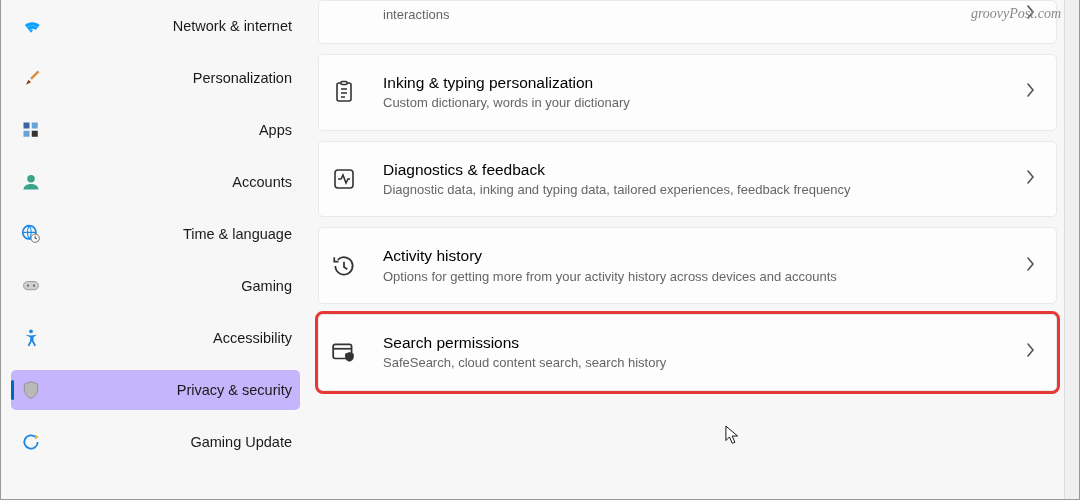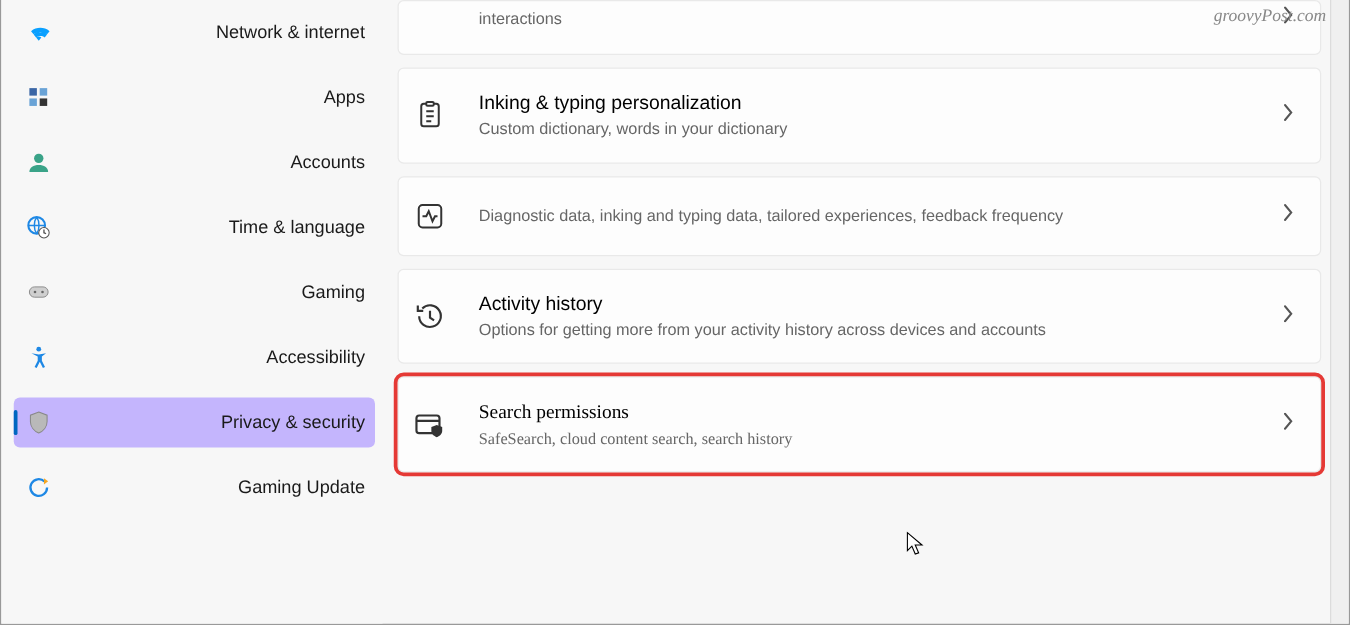--- a/index.html
+++ b/index.html
@@ -54,21 +54,20 @@
     padding: 18px 20px 18px 12px;
     margin-bottom: 10px;
     display: flex;
     align-items: center;
     gap: 26px;
     cursor: pointer;
   }
   .card.highlight {
     outline: 3px solid #e53935;
     outline-offset: 0;
-    font-family: Liberation Serif, serif;
   }
   .card.first { padding-top: 0; padding-bottom: 16px; }
   .card-icon { width: 26px; height: 26px; flex-shrink: 0; display:flex; align-items:center; justify-content:center; color:#333; }
   .card-body { flex: 1; min-width: 0; }
   .card-title { font-size: 15.5px; font-weight: 400; color: #000000; line-height: 1.3; }
   .card-sub { font-size: 13px; color: #666; line-height: 1.35; margin-top: 1px; }
   .chev { color: #555; flex-shrink: 0; }
   .watermark {
     position: absolute; top: 6px; right: 18px;
     font-family: Georgia, serif; font-style: italic;
@@ -91,20 +90,29 @@
 
     <div class="sidebar-item">
       <span class="si-icon">
         <svg viewBox="0 0 24 24" width="20" height="20">
             <path fill="#0aa0ff" d="M12 20l-2.5-3.2c1.5-1.2 3.5-1.2 5 0L12 20zm-5-6.3l-2.4-3c5.3-4.2 12.5-4.2 17.8 0l-2.4 3c-3.8-3-9.2-3-13 0zm2.4 3l-2.3-2.9c3.9-3 9-3 12.9 0l-2.3 2.9c-2.5-1.9-5.8-1.9-8.3 0z"></path>
           </svg>
       </span>
       <span>Network &amp; internet</span>
     </div>
 
+    <div class="sidebar-item">
+      <span class="si-icon">
+        <svg viewBox="0 0 24 24" width="20" height="20">
+            <path fill="#d98c3a" d="M20 3l-9 9 2 2 9-9-2-2z"></path>
+            <path fill="#8a3b14" d="M9 14l-3 6 6-3-3-3z"></path>
+          </svg>
+      </span>
+      <span>Personalization</span>
+    </div>
 
     <div class="sidebar-item">
       <span class="si-icon">
         <svg viewBox="0 0 24 24" width="18" height="18">
             <rect x="2" y="2" width="8" height="8" fill="#3b66a6"></rect>
             <rect x="13" y="2" width="8" height="8" fill="#6aa3d6"></rect>
             <rect x="2" y="13" width="8" height="8" fill="#6aa3d6"></rect>
             <rect x="13" y="13" width="8" height="8" fill="#333"></rect>
           </svg>
       </span>
@@ -209,20 +217,21 @@
     </div>
 
     <div class="card">
       <span class="card-icon">
         <svg viewBox="0 0 24 24" width="24" height="24" fill="none" stroke="#333" stroke-width="1.6">
             <rect x="3" y="3" width="18" height="18" rx="3"></rect>
             <path d="M6 12h3l2-4 3 8 2-4h2"></path>
           </svg>
       </span>
       <div class="card-body">
+        <div class="card-title">Diagnostics &amp; feedback</div>
         <div class="card-sub">Diagnostic data, inking and typing data, tailored experiences, feedback frequency</div>
       </div>
       <span class="chev">
         <svg width="10" height="14" viewBox="0 0 8 14">
             <path d="M1 1l5 6-5 6" stroke="#555" stroke-width="1.6" fill="none" stroke-linecap="round"></path>
           </svg>
       </span>
     </div>
 
     <div class="card">

